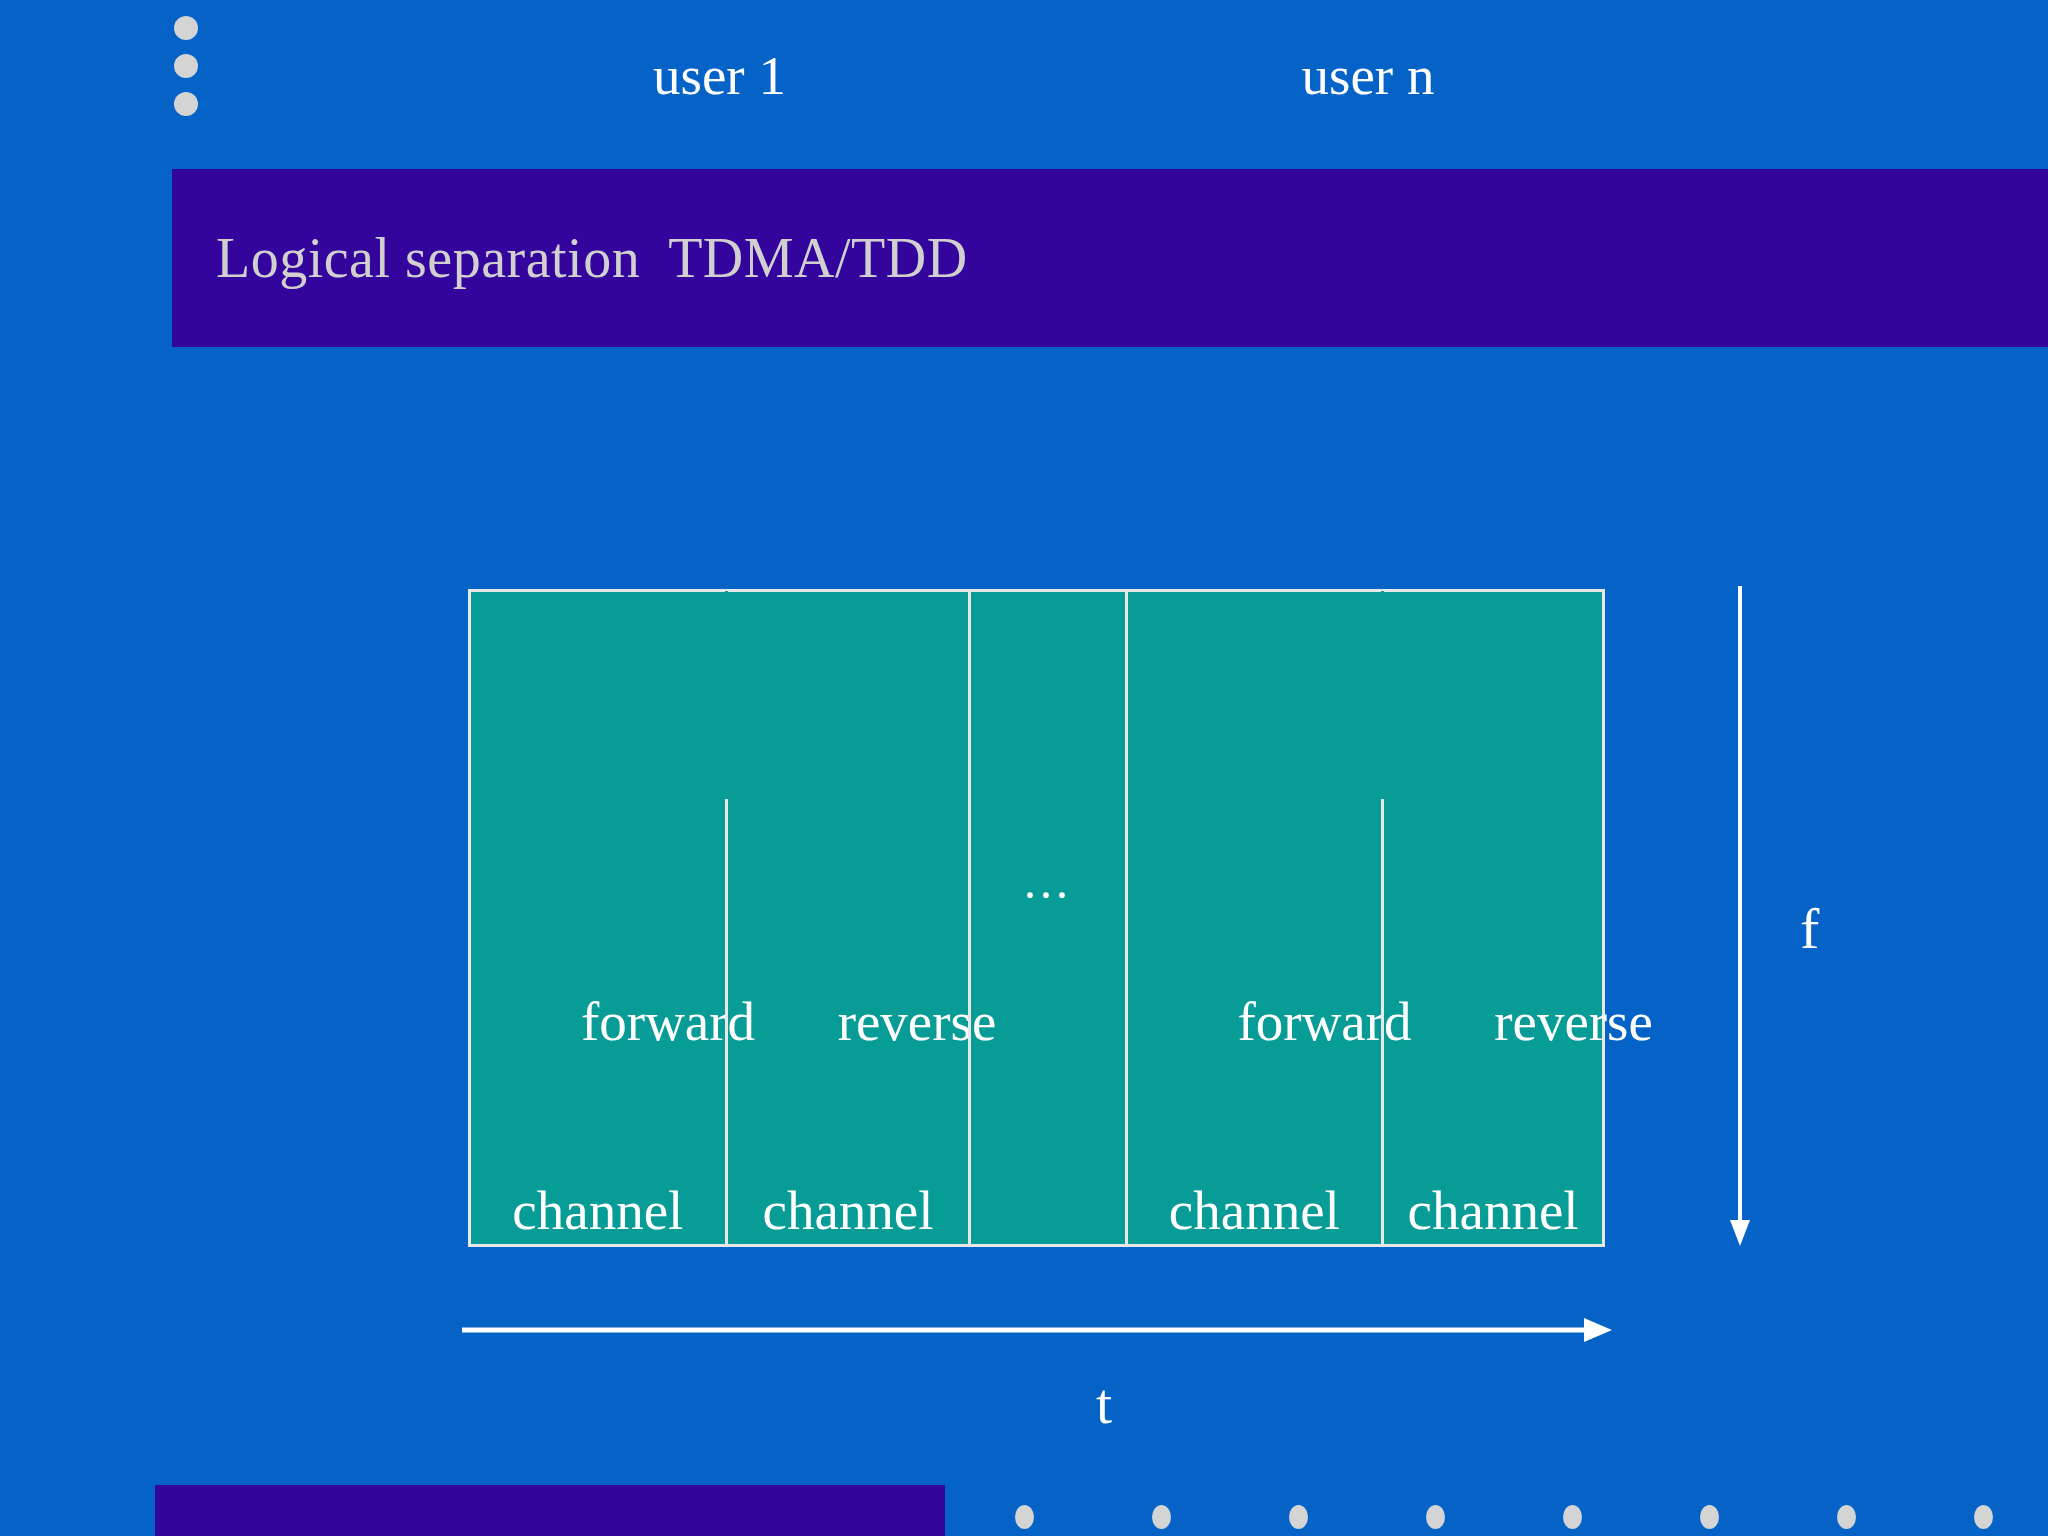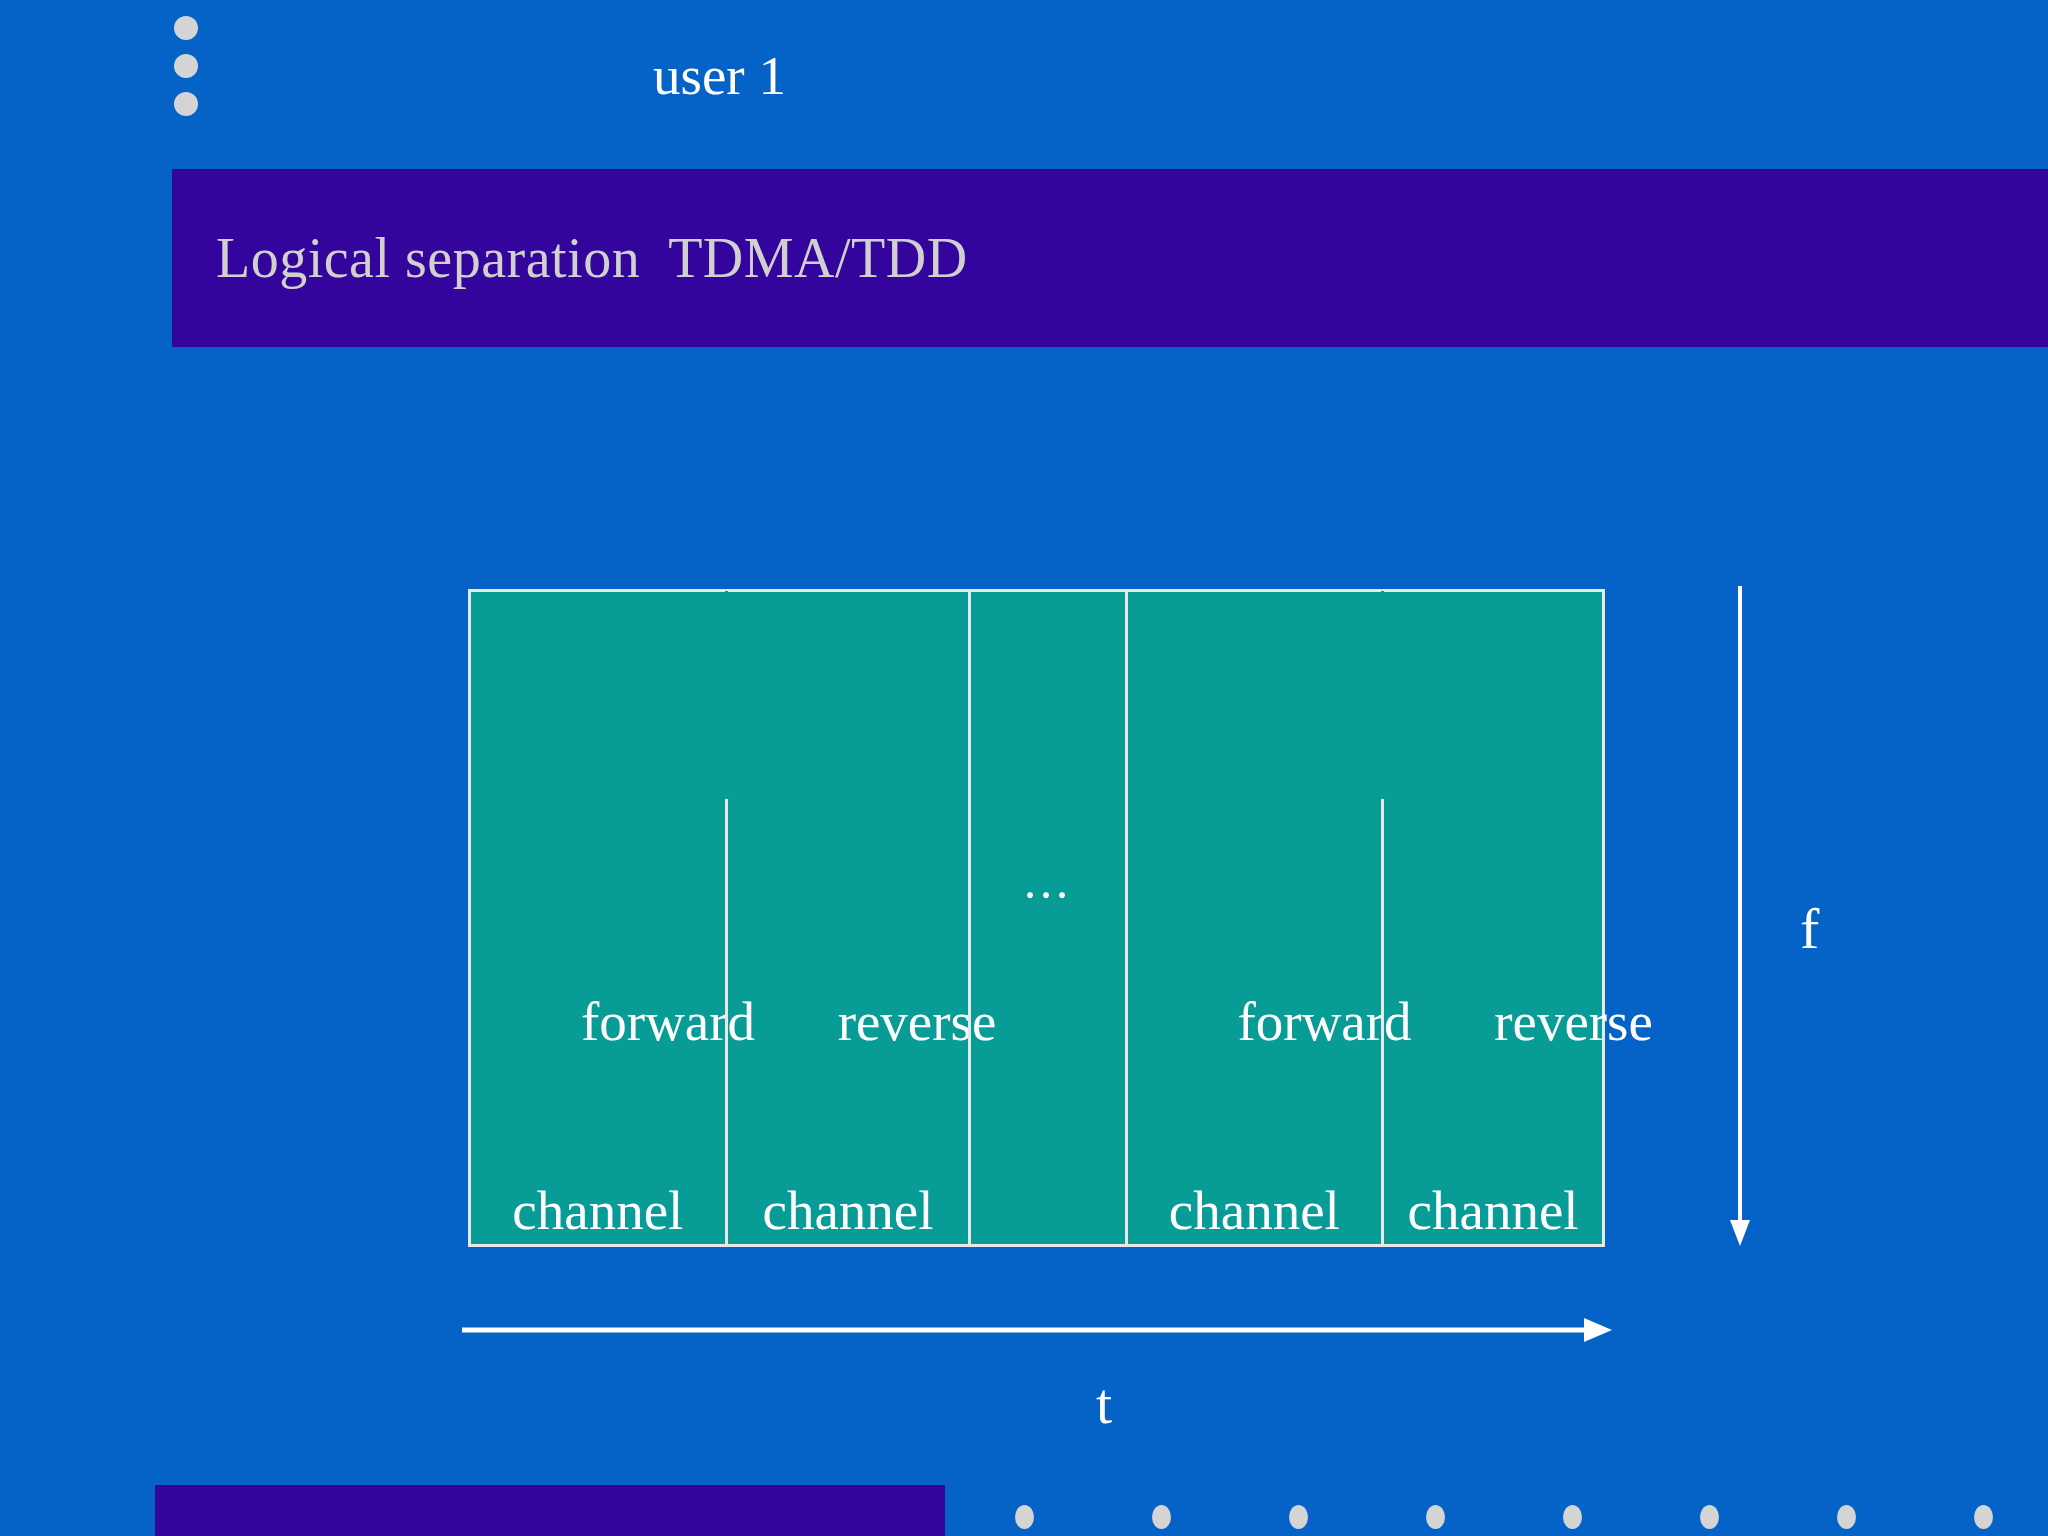--- a/index.html
+++ b/index.html
@@ -238,20 +238,21 @@
     <div class="slot unr">
       <div class="chan">
         <span>reverse</span>
         <span class="l2">channel</span>
       </div>
     </div>
 
   </div>
 
   <div class="user-label" id="label-user1">user 1</div>
+  <div class="user-label" id="label-usern">user n</div>
 
   <div id="f-axis">
     <svg width="44" height="660" viewBox="0 0 44 660">
       <line x1="22" y1="0" x2="22" y2="642" stroke="#ffffff" stroke-width="4"></line>
       <polygon points="22,660 12,634 32,634" fill="#ffffff"></polygon>
     </svg>
   </div>
   <div id="f-label">f</div>
 
   <div id="t-axis">

